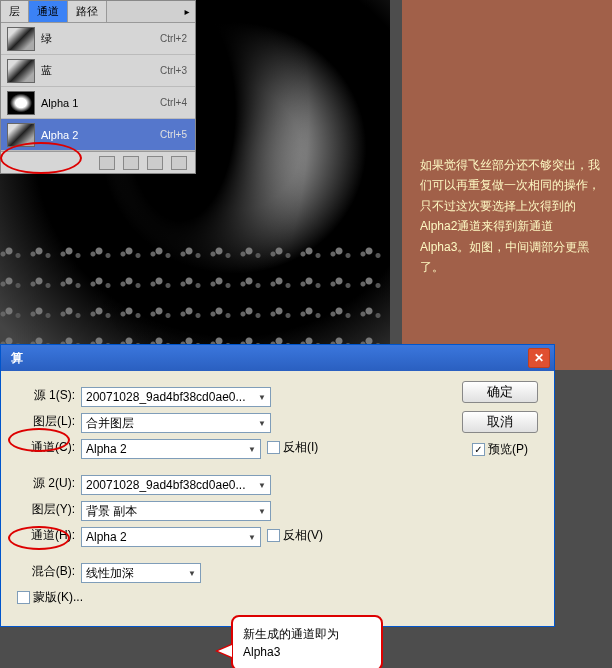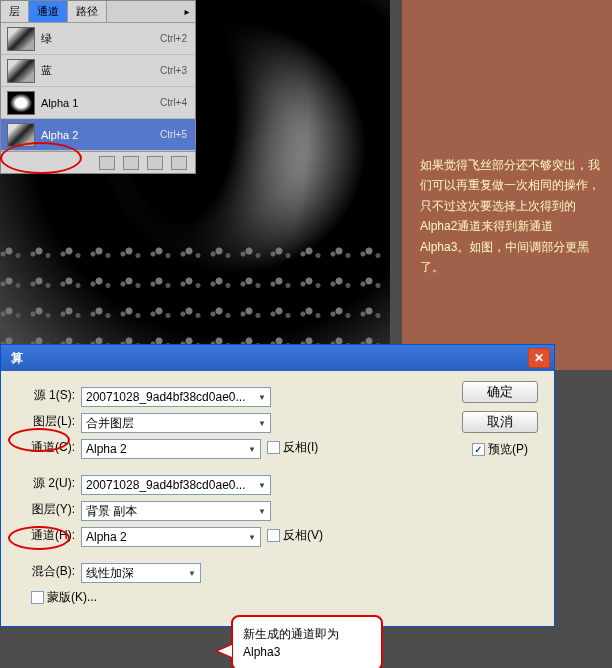--- a/index.html
+++ b/index.html
@@ -171,21 +171,21 @@
     <div class="section-gap"></div>
 
     <div class="form-row">
       <span class="form-label">混合(B):</span>
       <div class="form-select" style="width:120px">
           <span>线性加深</span>
           <span class="dd-arrow">▼</span>
         </div>
     </div>
     <div class="form-row">
-      <div class="checkbox-wrap" style="margin-left:18px">
+      <div class="checkbox-wrap" style="margin-left:4px">
         <div class="chk"></div>
         <span>蒙版(K)...</span>
       </div>
     </div>
 
     <div class="section-gap"></div>
 
 
     <div class="callout">
       <div class="callout-tail"></div>

